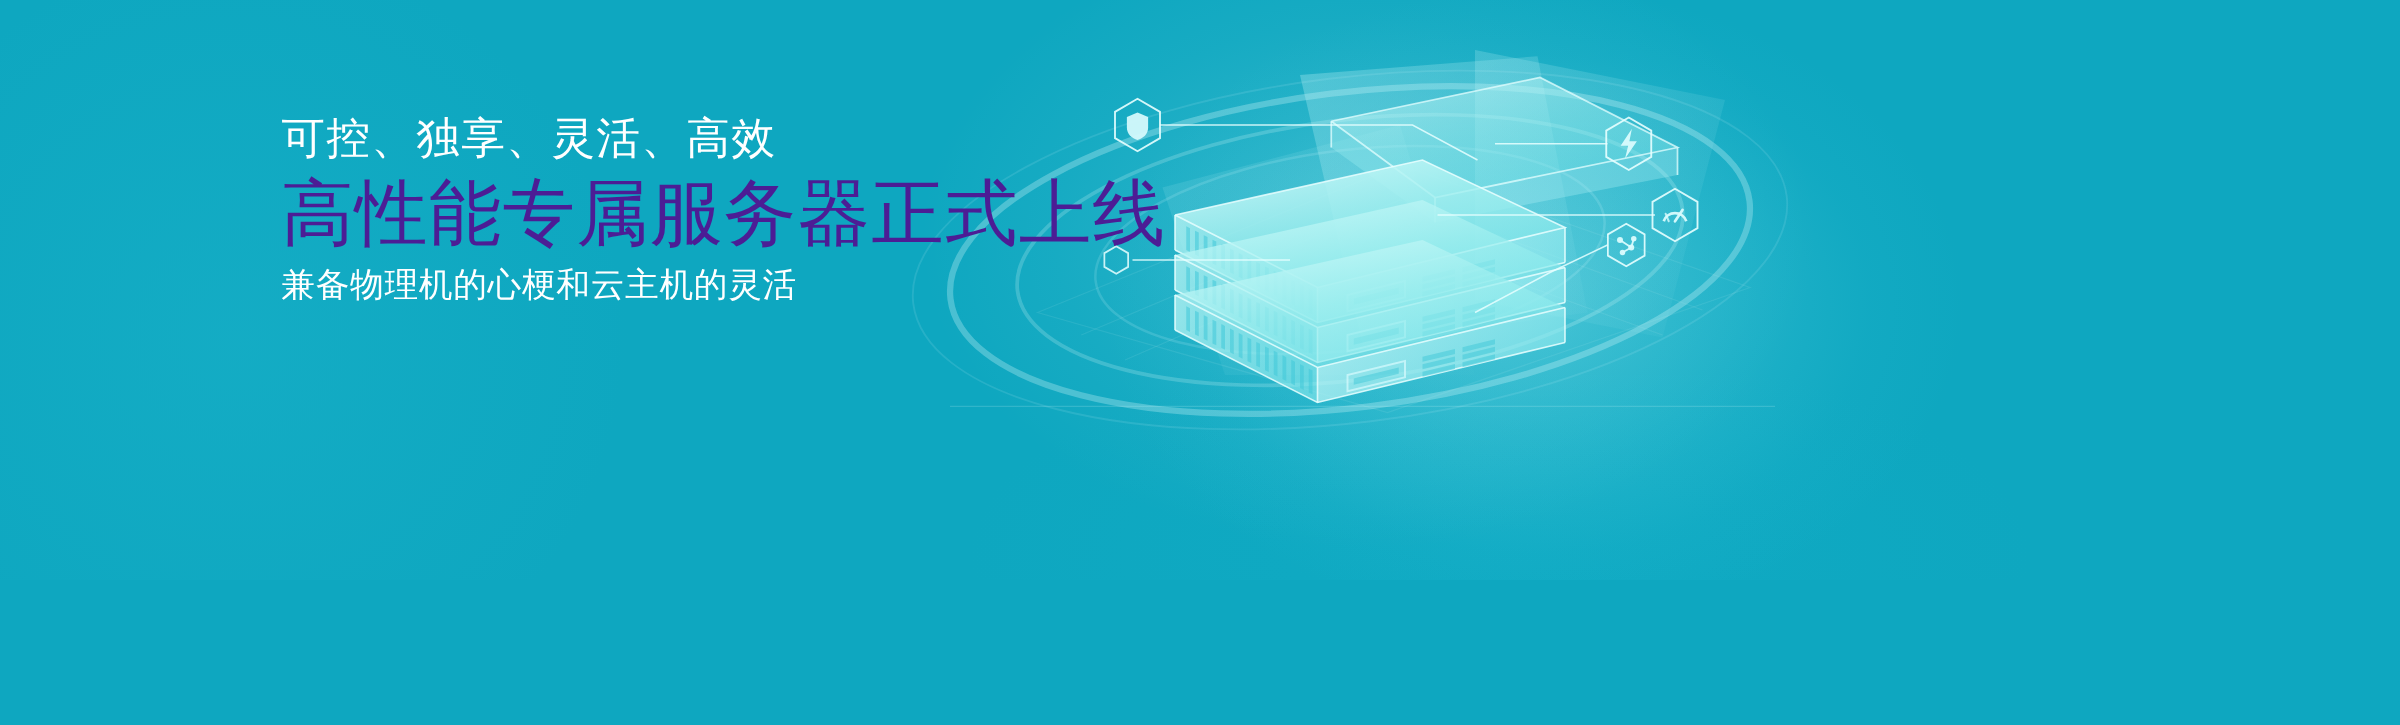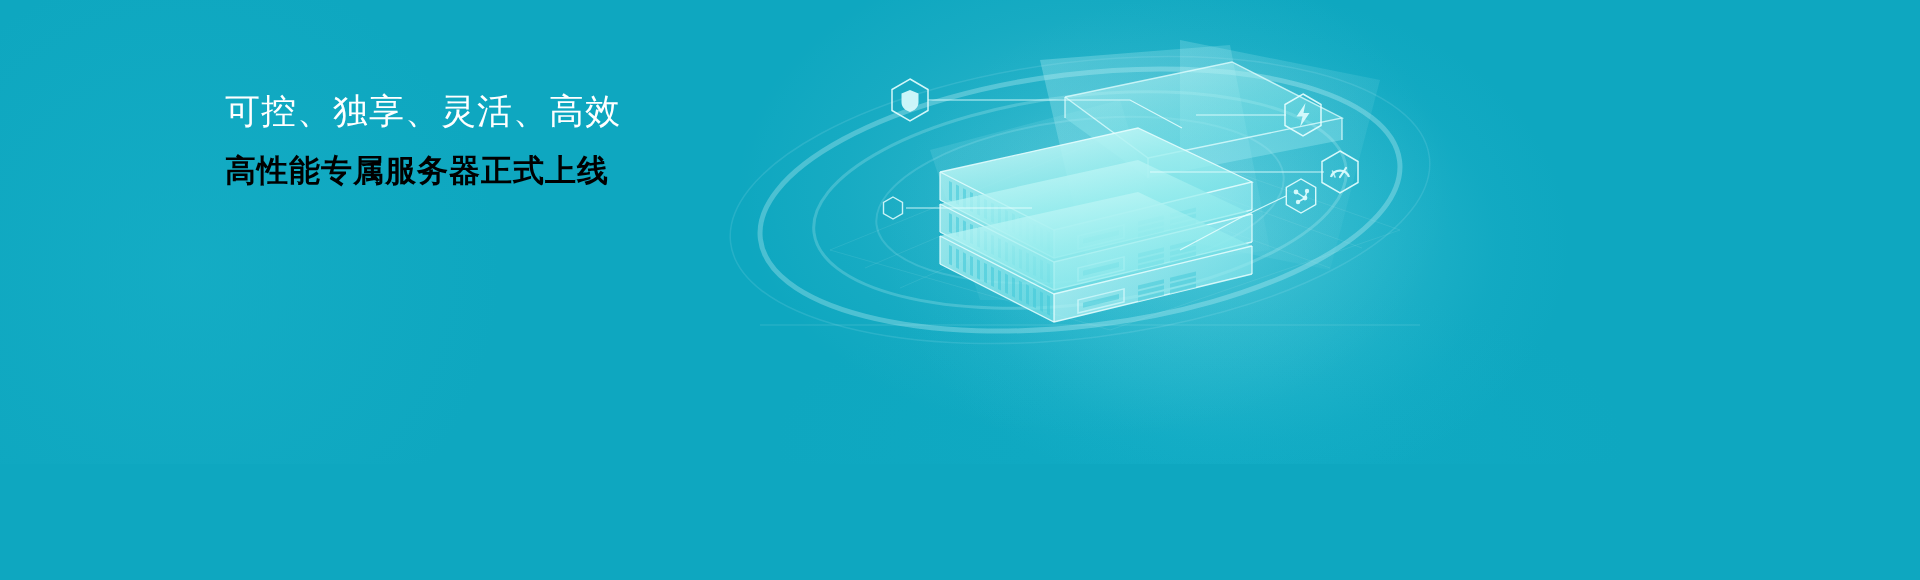--- a/index.html
+++ b/index.html
@@ -35,22 +35,22 @@
   
   #text-block{
     position:absolute;left:225px;top:86px;z-index:40;
     color:#ffffff;
   }
   #eyebrow{
     font-size:35px;line-height:50px;font-weight:400;
     letter-spacing:1px;color:#ffffff;white-space:nowrap;
   }
   #headline{
-    font-size:31px;line-height:62px;font-weight:bold;
-    letter-spacing:1px;color:#000000;white-space:nowrap;
+    font-size:58px;line-height:62px;font-weight:normal;
+    letter-spacing:1px;color:#4c1d95;white-space:nowrap;
     margin-top:4px;
   }
   #subline{
     font-size:27px;line-height:40px;font-weight:400;
     letter-spacing:0.5px;color:#ffffff;white-space:nowrap;
     margin-top:6px;
   }
   
   #art{position:absolute;left:0;top:0;width:1920px;height:580px;z-index:20;}
 </style>
@@ -322,15 +322,16 @@
           <circle cx="6" cy="-5" r="2.2"></circle>
         </g>
       </g>
 
     </g>
   </svg>
 
   <div id="text-block">
     <div id="eyebrow">可控、独享、灵活、高效</div>
     <div id="headline">高性能专属服务器正式上线</div>
+    <div id="subline">兼备物理机的心梗和云主机的灵活</div>
   </div>
 
 </div>
 
 </body></html>

